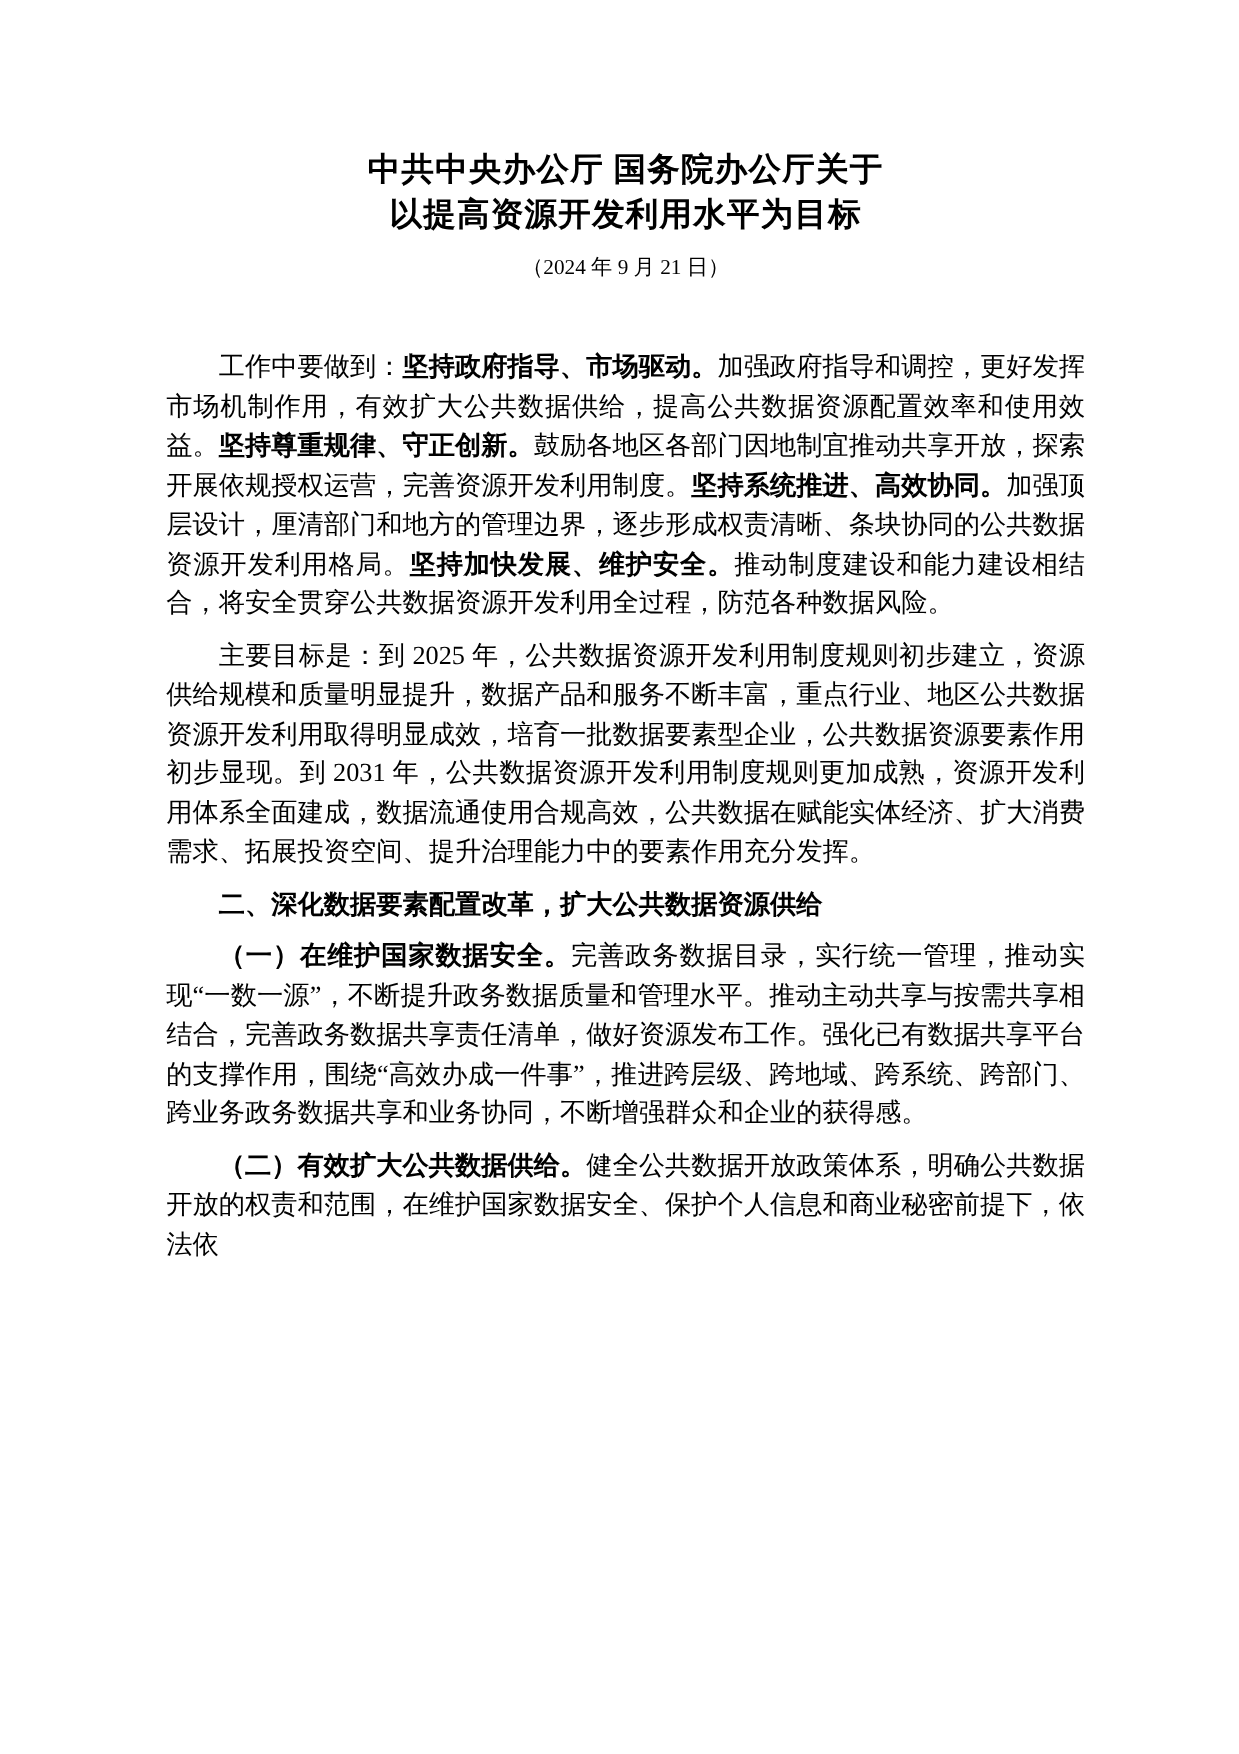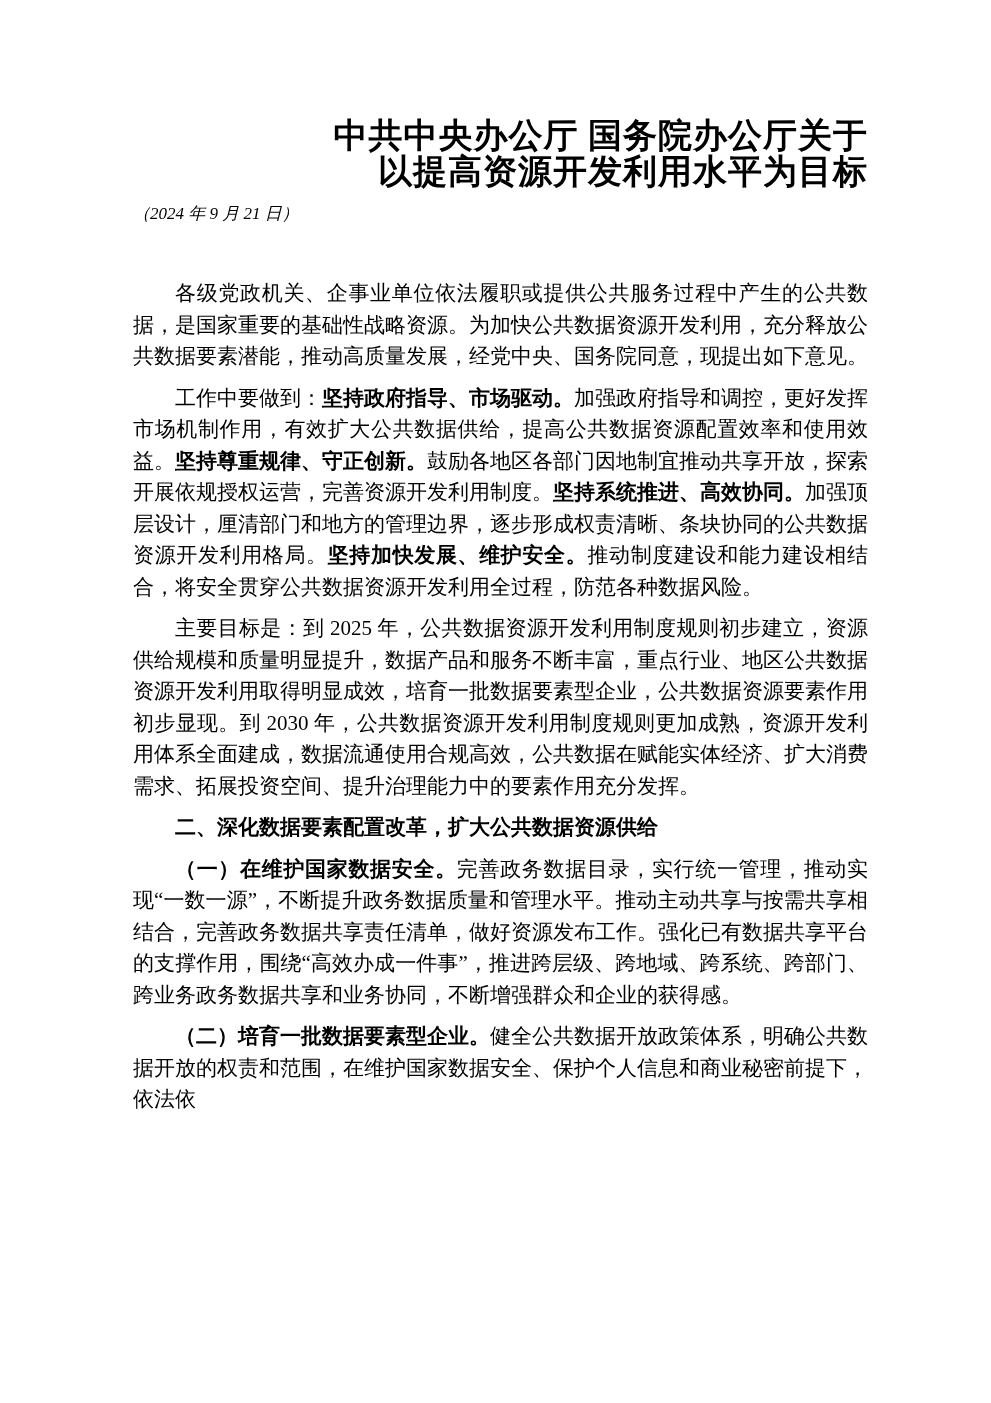--- a/index.html
+++ b/index.html
@@ -15,32 +15,32 @@
     color: #000000;
     font-family: "Liberation Serif", "DejaVu Serif", serif;
     overflow: hidden;
     box-sizing: border-box;
   }
   .content {
     box-sizing: border-box;
     padding: 118px 123px 0 133px; 
   }
   .title-block {
-    text-align: right;
+    text-align: center;
     font-weight: 700;
-    font-size: 34px;
+    font-size: 26px;
     line-height: 36px;
     letter-spacing: 1px;
   }
   .doc-date {
+    text-align: center;
     font-size: 17px;
     line-height: 24px;
     margin-top: 12px;
     margin-bottom: 52px;
-    font-style: italic;
   }
   .doc-body {
     font-size: 21px;
     line-height: 31.5px;
     text-align: justify;
     text-justify: inter-ideograph;
   }
   .doc-body p {
     margin: 0 0 10px 0;
     text-indent: 2em;
@@ -56,21 +56,20 @@
 <body>
 
 <div class="page">
   <div class="content">
     <div class="title-block">
       <div>中共中央办公厅 国务院办公厅关于</div>
       <div>以提高资源开发利用水平为目标</div>
     </div>
     <div class="doc-date">（2024 年 9 月 21 日）</div>
     <div class="doc-body" id="doc-body">
-        <p class="doc-para"><span>各级党政机关、企事业单位依法履职或提供公共服务过程中产生的公共数据，是国家重要的基础性战略资源。为加快公共数据资源开发利用，充分释放公共数据要素潜能，推动高质量发展，经党中央、国务院同意，现提出如下意见。</span></p>
         <p class="doc-para"><span>工作中要做到：</span><span class="bold">坚持政府指导、市场驱动。</span><span>加强政府指导和调控，更好发挥市场机制作用，有效扩大公共数据供给，提高公共数据资源配置效率和使用效益。</span><span class="bold">坚持尊重规律、守正创新。</span><span>鼓励各地区各部门因地制宜推动共享开放，探索开展依规授权运营，完善资源开发利用制度。</span><span class="bold">坚持系统推进、高效协同。</span><span>加强顶层设计，厘清部门和地方的管理边界，逐步形成权责清晰、条块协同的公共数据资源开发利用格局。</span><span class="bold">坚持加快发展、维护安全。</span><span>推动制度建设和能力建设相结合，将安全贯穿公共数据资源开发利用全过程，防范各种数据风险。</span></p>
-        <p class="doc-para"><span>主要目标是：到 2025 年，公共数据资源开发利用制度规则初步建立，资源供给规模和质量明显提升，数据产品和服务不断丰富，重点行业、地区公共数据资源开发利用取得明显成效，培育一批数据要素型企业，公共数据资源要素作用初步显现。到 2030 年，公共数据资源开发利用制度规则更加成熟，资源开发利用体系全面建成，数据流通使用合规高效，公共数据在赋能实体经济、扩大消费需求、拓展投资空间、提升治理能力中的要素作用充分发挥。</span></p>
+        <p class="doc-para"><span>主要目标是：到 2025 年，公共数据资源开发利用制度规则初步建立，资源供给规模和质量明显提升，数据产品和服务不断丰富，重点行业、地区公共数据资源开发利用取得明显成效，培育一批数据要素型企业，公共数据资源要素作用初步显现。到 2031 年，公共数据资源开发利用制度规则更加成熟，资源开发利用体系全面建成，数据流通使用合规高效，公共数据在赋能实体经济、扩大消费需求、拓展投资空间、提升治理能力中的要素作用充分发挥。</span></p>
         <p class="doc-heading"><span class="bold">二、深化数据要素配置改革，扩大公共数据资源供给</span></p>
         <p class="doc-para"><span class="bold">（一）在维护国家数据安全。</span><span>完善政务数据目录，实行统一管理，推动实现“一数一源”，不断提升政务数据质量和管理水平。推动主动共享与按需共享相结合，完善政务数据共享责任清单，做好资源发布工作。强化已有数据共享平台的支撑作用，围绕“高效办成一件事”，推进跨层级、跨地域、跨系统、跨部门、跨业务政务数据共享和业务协同，不断增强群众和企业的获得感。</span></p>
-        <p class="doc-para"><span class="bold">（二）培育一批数据要素型企业。</span><span>健全公共数据开放政策体系，明确公共数据开放的权责和范围，在维护国家数据安全、保护个人信息和商业秘密前提下，依法依</span></p>
+        <p class="doc-para"><span class="bold">（二）有效扩大公共数据供给。</span><span>健全公共数据开放政策体系，明确公共数据开放的权责和范围，在维护国家数据安全、保护个人信息和商业秘密前提下，依法依</span></p>
       </div>
   </div>
 </div>
 
 </body></html>

